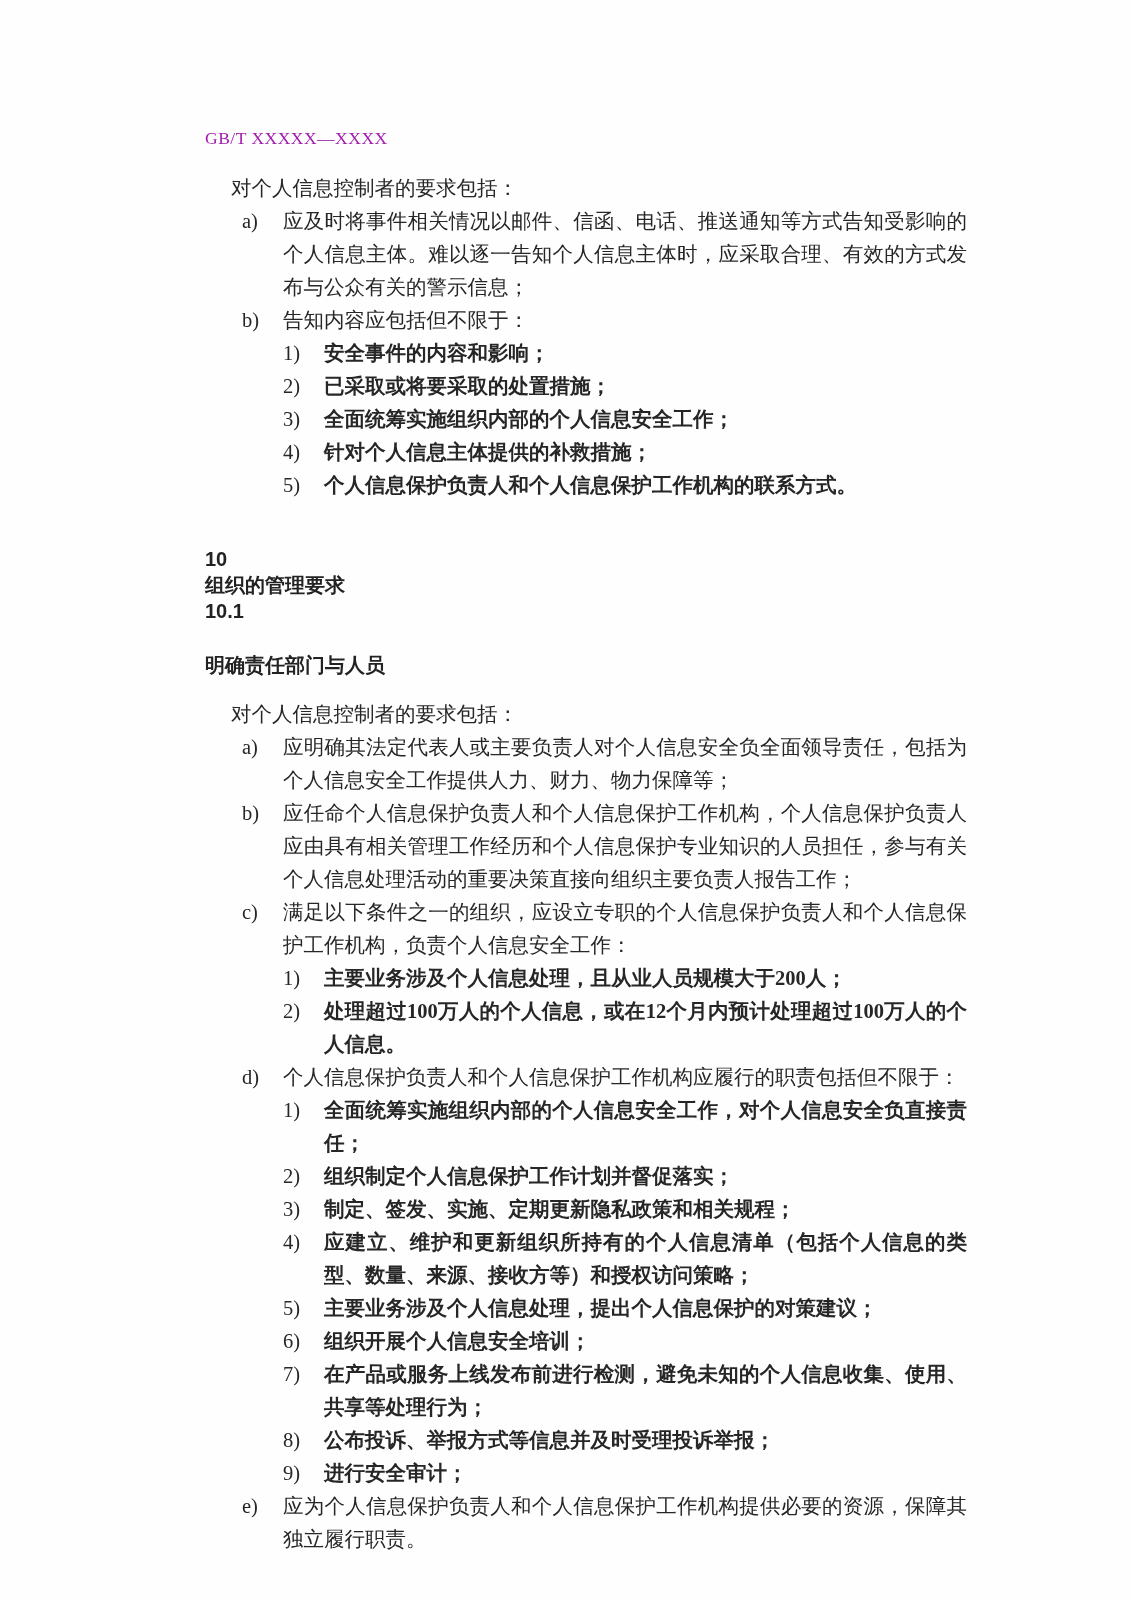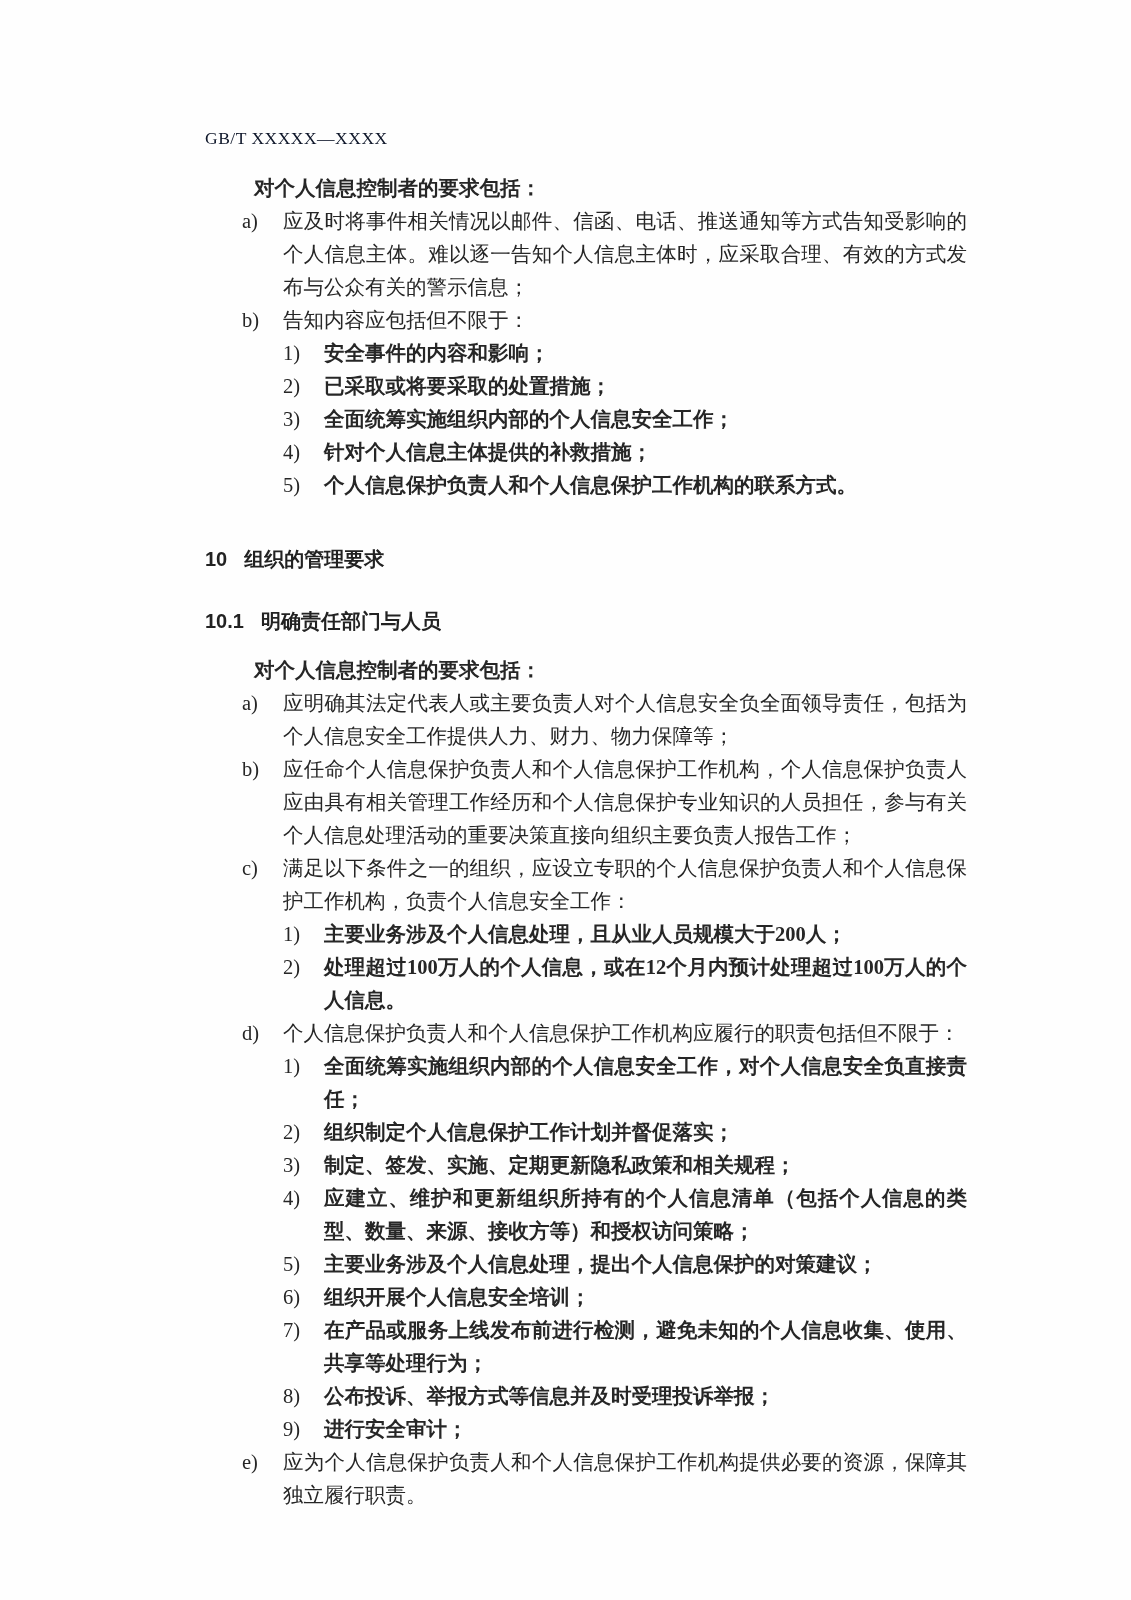--- a/index.html
+++ b/index.html
@@ -17,51 +17,51 @@
     font-family: "Liberation Serif", "DejaVu Serif", serif;
     font-size: 20.5px;
     line-height: 33px;
     color: #262626;
     overflow: hidden;
   }
   .running-header {
     font-size: 17.5px;
     line-height: 20px;
     letter-spacing: 0.5px;
-    color: #0f172a;
+    color: #a21caf;
   }
   .doc-body { margin-top: 24px; }
   .intro {
-    margin: 0 0 0 49px;
+    margin: 0 0 0 26px;
     padding: 0;
-    font-weight: bold;
   }
   .li {
     display: flex;
     margin-left: 37px;
   }
   .li > .lbl { flex: 0 0 41px; }
   .li > .txt { flex: 1; text-align: justify; }
   .sub {
     display: flex;
     margin-left: 78px;
   }
   .sub > .lbl { flex: 0 0 41px; }
   .sub > .txt { flex: 1; text-align: justify; font-weight: bold; }
   .heading {
     display: flex;
     font-family: "Liberation Sans", "DejaVu Sans", sans-serif;
     font-weight: bold;
     font-size: 20px;
     line-height: 26px;
     color: #222222;
+    flex-direction: column;
   }
   .heading .num { margin-right: 17px; }
   .h-chapter { margin-top: 44px; }
-  .h-section { margin-top: 36px; margin-bottom: 20px; }
+  .h-section { margin-bottom: 20px; gap: 28px; }
 </style>
 </head>
 <body>
 
 <div class="page">
 
   <div class="running-header">GB/T XXXXX—XXXX</div>
 
   <div class="doc-body">
 

